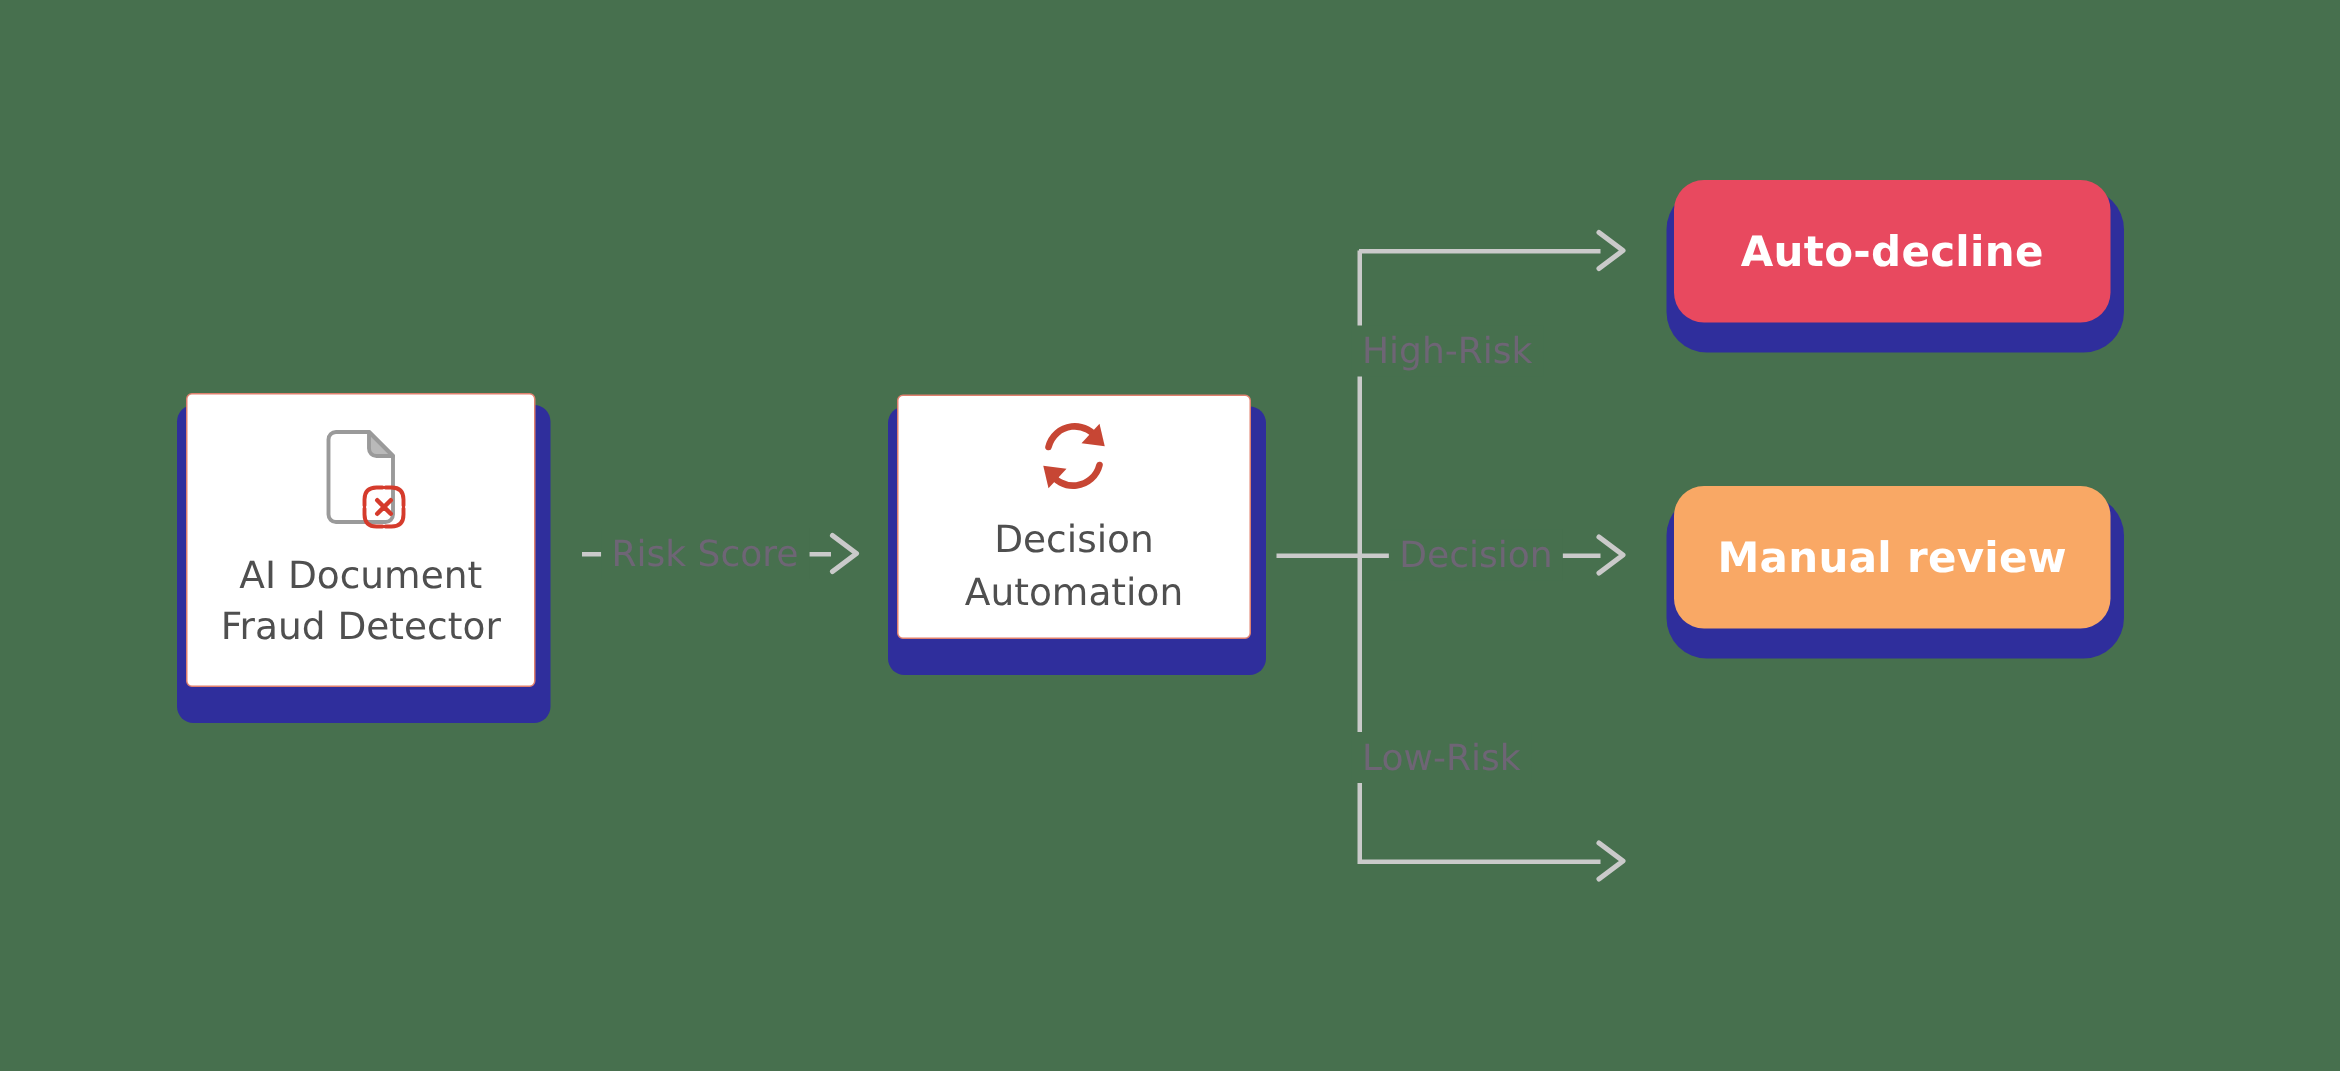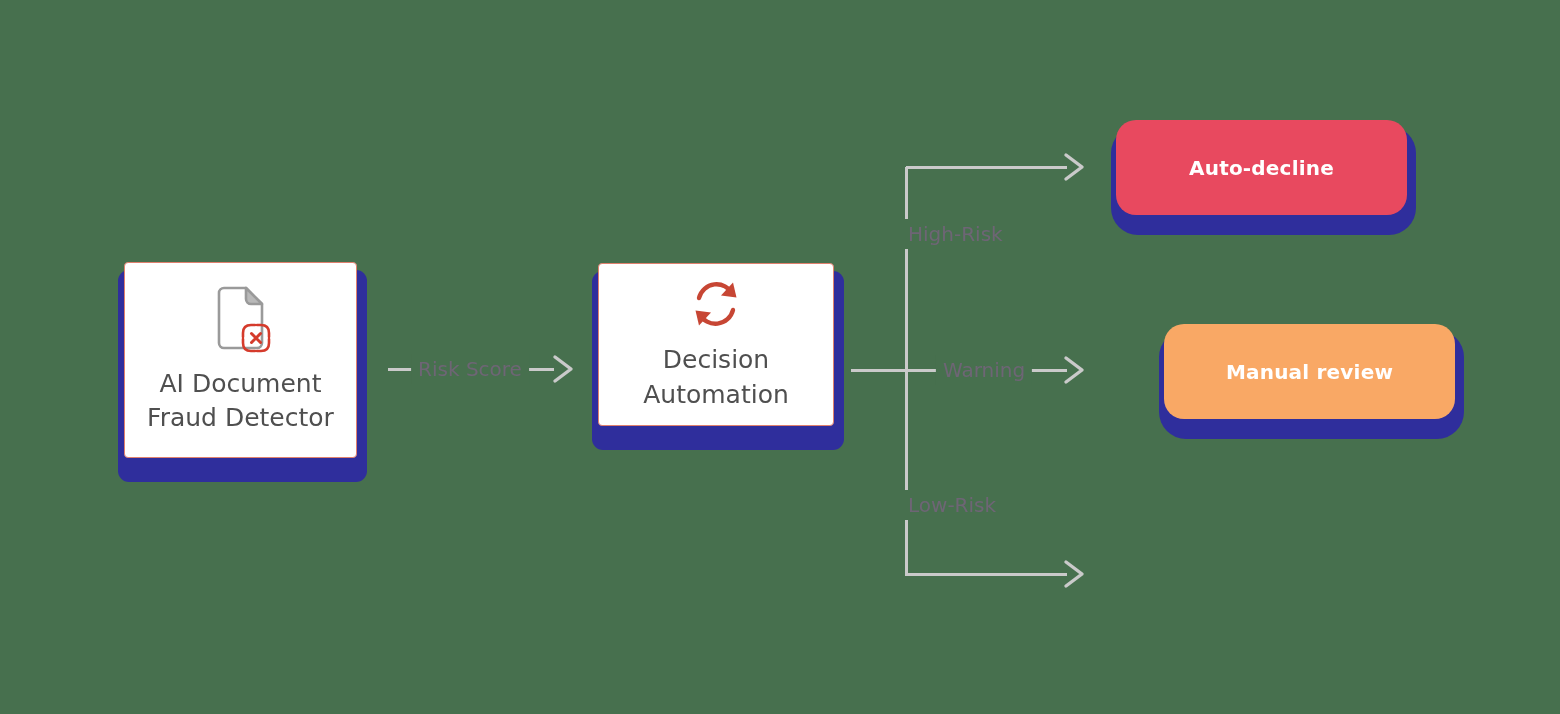--- a/index.html
+++ b/index.html
@@ -42,25 +42,25 @@
     position: absolute;
     width: 291px;
     height: 95px;
     border-radius: 20px;
     box-shadow: 2px 13px 0 7px #2f2e9c;
     display: flex;
     align-items: center;
     justify-content: center;
     color: #ffffff;
     font-weight: bold;
-    font-size: 20px;
+    font-size: 28px;
     letter-spacing: 0.2px;
   }
   #pill-decline { left: 1116px; top: 120px; background: #e8495f; }
-  #pill-review  { left: 1116px; top: 324px; background: #f9a865; margin-left: 48px; }
+  #pill-review  { left: 1116px; top: 324px; background: #f9a865; }
   #pill-accept  { left: 1116px; top: 530px; background: #48bb81; }
 
   
   .hline { position: absolute; height: 3px; background: #cacaca; }
   .vline { position: absolute; width: 3px;  background: #cacaca; }
   #line-risk   { left: 388px; top: 368px; width: 166px; }
   #line-mid    { left: 851px; top: 369px; width: 216px; }
   #line-trunk  { left: 905px; top: 167px; height: 409px; }
   #line-top    { left: 906px; top: 166px; width: 161px; }
   #line-bottom { left: 906px; top: 573px; width: 161px; }
@@ -69,21 +69,21 @@
   #arrow-risk   { left: 552px;  top: 354px; }
   #arrow-top    { left: 1063px; top: 152px; }
   #arrow-mid    { left: 1063px; top: 355px; }
   #arrow-bottom { left: 1063px; top: 559px; }
 
   
   .edge-label {
     position: absolute;
     background: #47704e;
     color: #6e6575;
-    font-size: 20px;
+    font-size: 24px;
     padding: 3px 7px;
     white-space: nowrap;
   }
   .edge-label.centered { transform: translate(-50%, -50%); }
   .edge-label.left-on-line { transform: translateY(-50%); }
   #label-risk    { left: 470px; top: 369px; text-align: right; }
   #label-warning { left: 984px; top: 370px; }
   #label-high    { left: 901px; top: 234px; }
   #label-low     { left: 901px; top: 505px; }
 
@@ -146,21 +146,21 @@
         <polyline points="3,3 19,15 3,27" fill="none" stroke="#cacaca" stroke-width="3.4" stroke-linecap="round" stroke-linejoin="round"></polyline>
       </svg>
   </div>
   <div class="arrowhead" id="arrow-bottom">
     <svg width="22" height="30" viewBox="0 0 22 30">
         <polyline points="3,3 19,15 3,27" fill="none" stroke="#cacaca" stroke-width="3.4" stroke-linecap="round" stroke-linejoin="round"></polyline>
       </svg>
   </div>
 
   <div class="edge-label left-on-line" id="label-high">High-Risk</div>
-  <div class="edge-label centered" id="label-warning">Warning</div>
+  <div class="edge-label centered" id="label-warning">Decision</div>
   <div class="edge-label left-on-line" id="label-low">Low-Risk</div>
 
   <div class="pill" id="pill-decline">
     <span>Auto-decline</span>
   </div>
   <div class="pill" id="pill-review">
     <span>Manual review</span>
   </div>
 
 </div>

